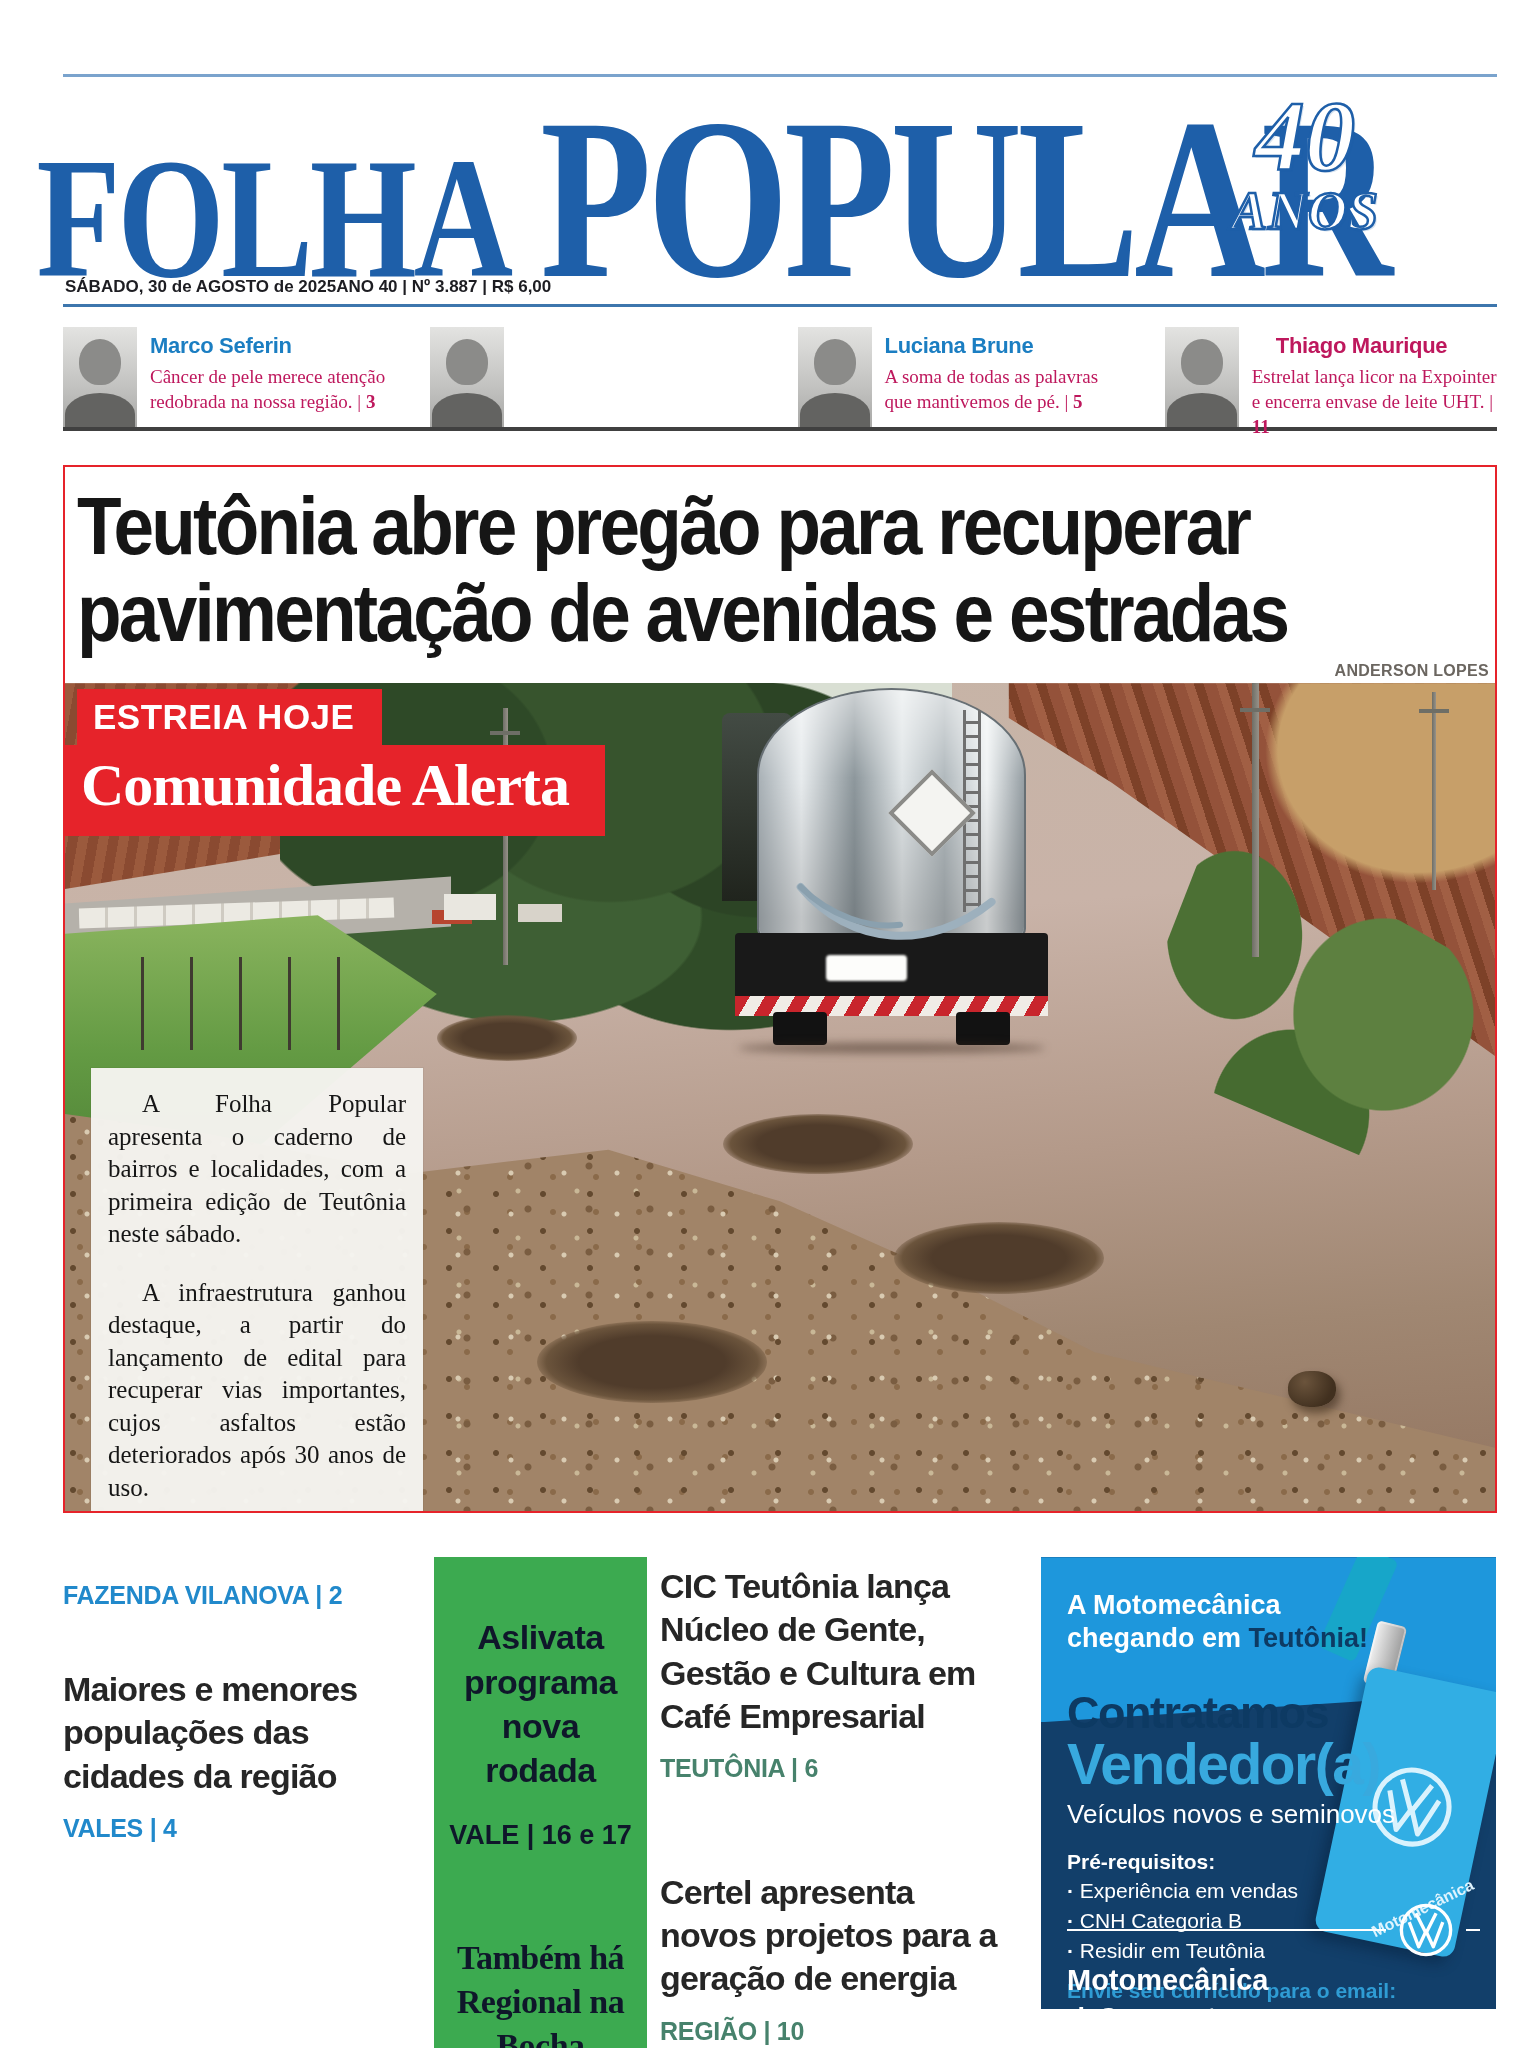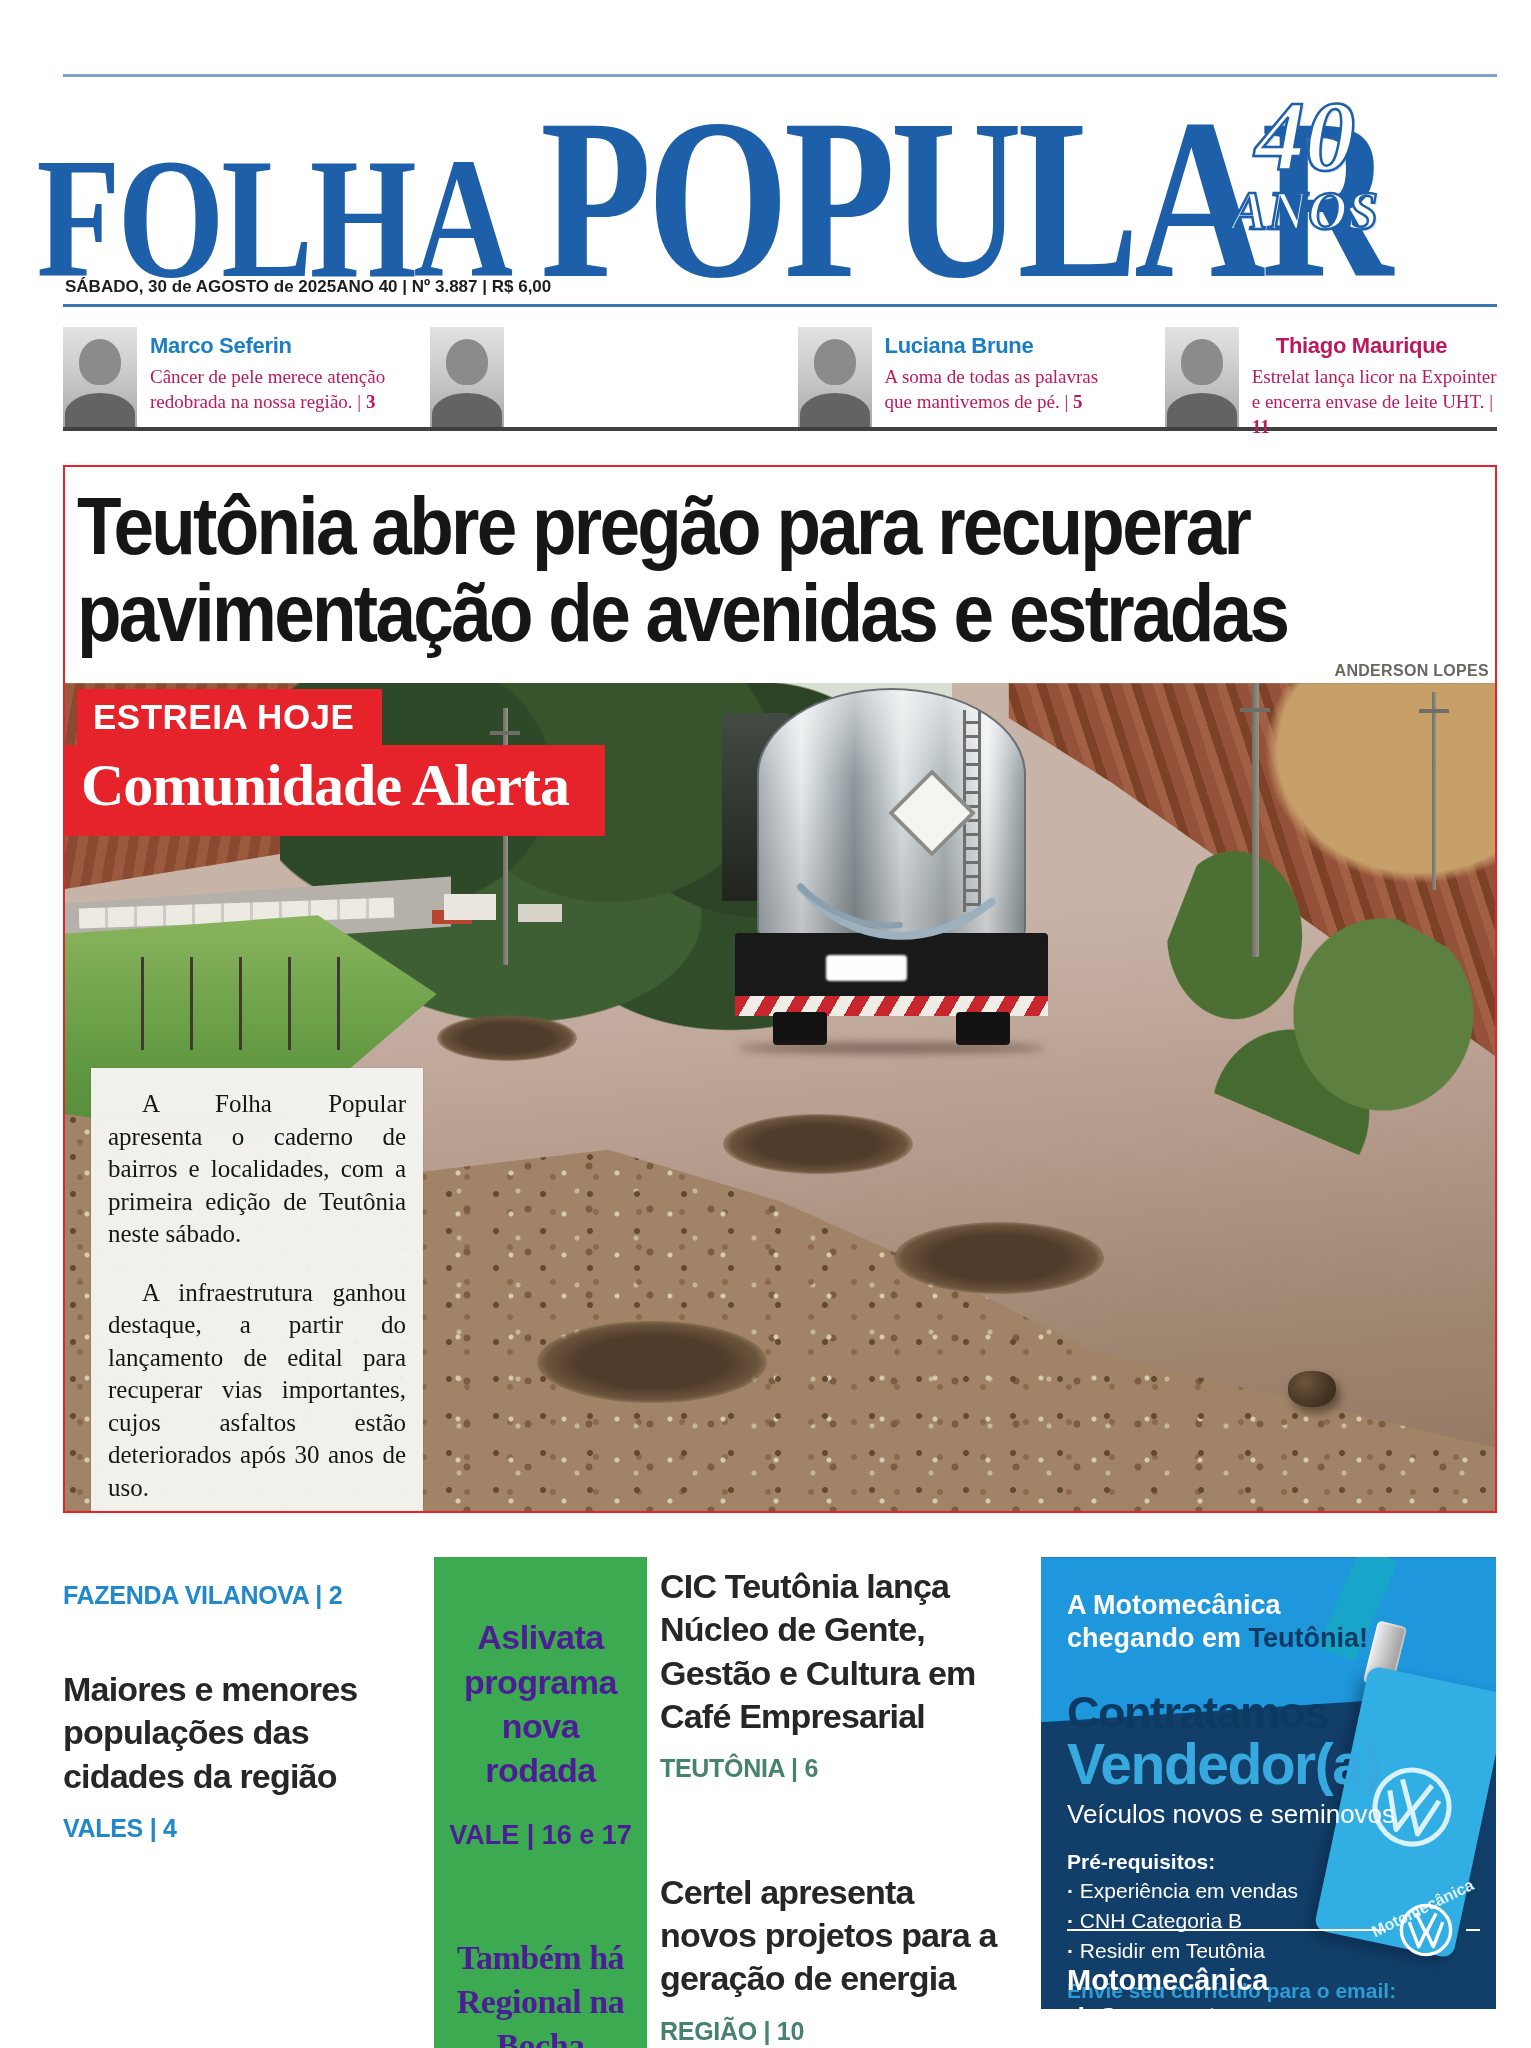--- a/index.html
+++ b/index.html
@@ -158,21 +158,21 @@
   .bottom{display:grid;grid-template-columns:358px 213px 368px 455px;column-gap:13px;
       margin-top:44px;align-items:start;}
   .t-head{font-weight:bold;font-size:34px;line-height:1.27;color:#262626;letter-spacing:-.8px;}
   .t-sec{font-weight:bold;font-size:25px;margin-top:16px;letter-spacing:-.3px;}
   .sec-blue{color:#2189cb;} .sec-green{color:#47826c;}
   .teaser+.teaser{margin-top:58px;}
   .col-center .teaser+.teaser{margin-top:88px;}
   .col-center .t-head{max-width:350px;}
   .col-left{padding-top:8px;} .col-center{padding-top:8px;}
 
-  .green-box{background:#3caa50;color:#4c1d95;text-align:center;height:492px;
+  .green-box{background:#3caa50;color:#0f172a;text-align:center;height:492px;
       padding:58px 14px 0 14px;box-sizing:border-box;}
   .gb-head{font-weight:bold;font-size:34px;line-height:1.3;letter-spacing:-.5px;}
   .gb-sec{font-weight:bold;font-size:27px;margin-top:28px;}
   .gb-item+.gb-item{margin-top:85px;font-family:Liberation Serif, serif;}
 
   
   .ad{position:relative;height:452px;background:#123f6a;overflow:hidden;color:#fff;}
   .ad::before{content:"";position:absolute;left:0;top:0;right:0;height:165px;background:#1e97dc;
       clip-path:polygon(0 0,100% 0,100% 82%,0 100%);}
   .ad-inner{position:relative;z-index:3;padding:32px 0 0 26px;max-width:330px;}

